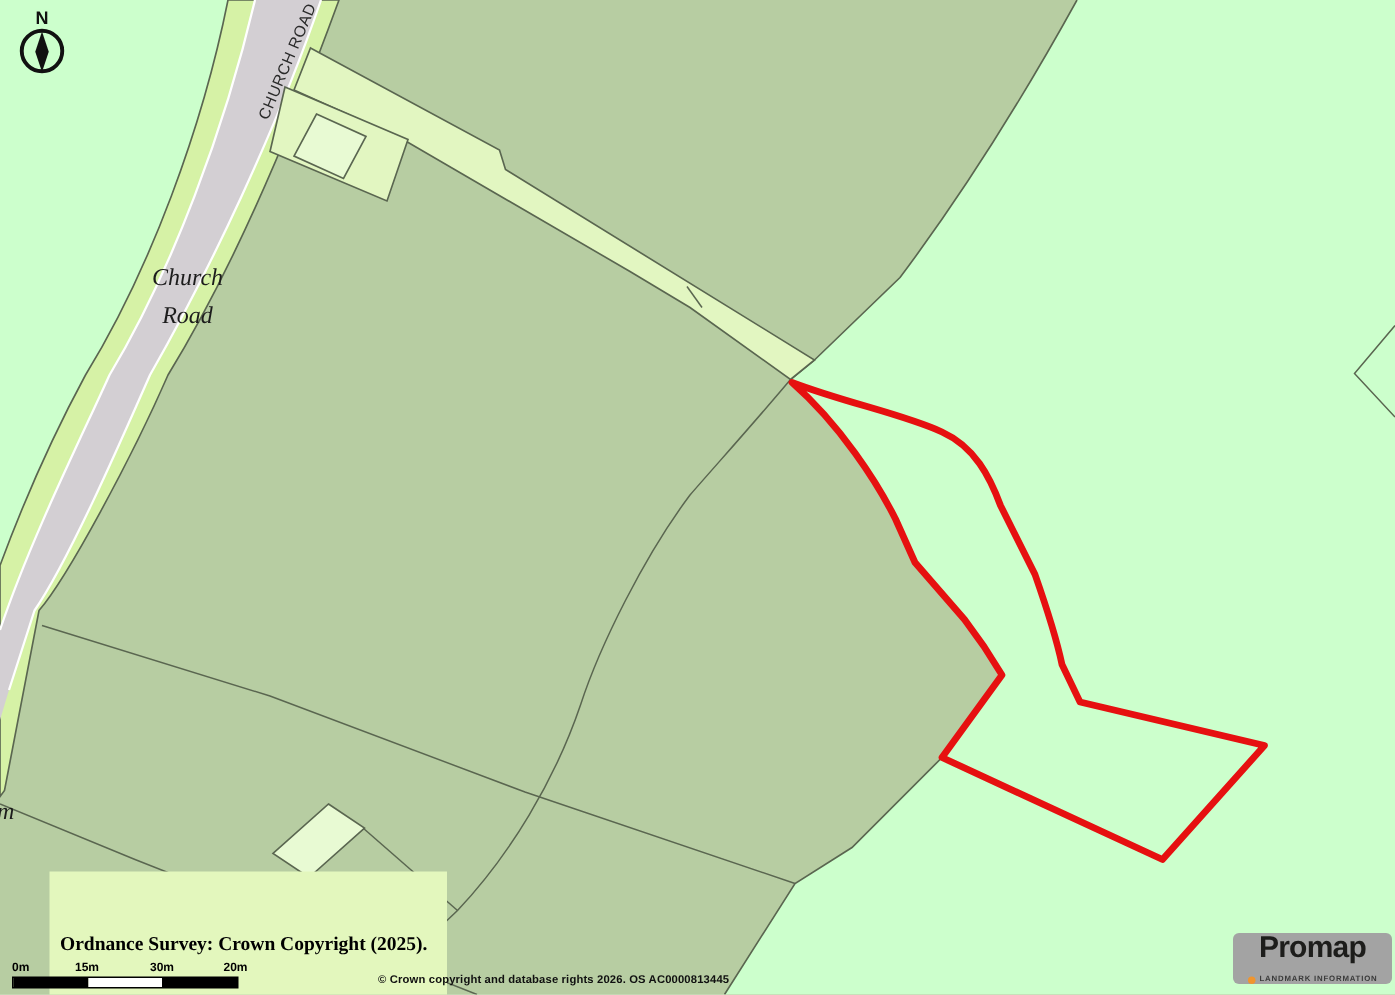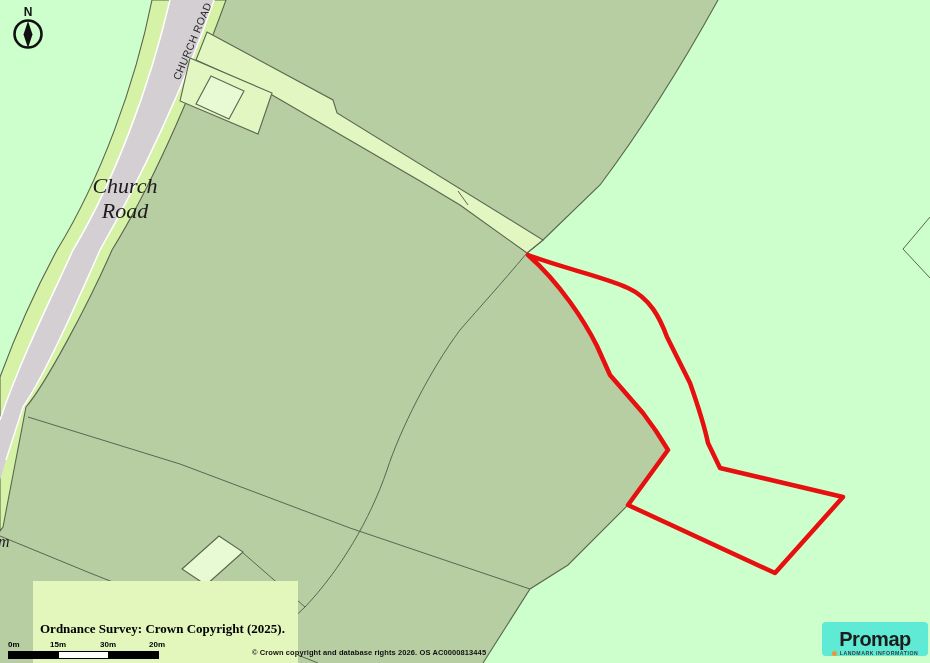--- a/index.html
+++ b/index.html
@@ -4,21 +4,21 @@
 <style>
   html,body{margin:0;padding:0;}
   body{width:930px;height:663px;overflow:hidden;font-family:"Liberation Sans",sans-serif;}
   #stage{position:relative;width:930px;height:663px;background:#b7cda2;overflow:hidden;}
   #map-svg{position:absolute;left:0;top:0;width:930px;height:663px;display:block;}
 
   .maplabel{position:absolute;color:#1c1c1c;pointer-events:none;}
   #road-along-label{left:192px;top:41px;transform:translate(-50%,-50%) rotate(-67deg);
     font-size:10.5px;letter-spacing:.4px;color:#2a2a2a;white-space:nowrap;}
   #church-road-label{left:125px;top:198px;transform:translate(-50%,-50%);
-    font-family:"Liberation Serif",serif;font-style:italic;font-size:22px;
+    font-family:"Liberation Serif",serif;font-style:italic;font-size:16px;
     text-align:center;line-height:25px;white-space:nowrap;}
   #edge-partial-label{left:-2px;top:533px;font-family:"Liberation Serif",serif;
     font-style:italic;font-size:16px;}
 
   #compass{position:absolute;left:5px;top:3px;width:46px;height:56px;}
 
   #copyright-box{position:absolute;left:33px;top:581px;width:265px;box-sizing:border-box;
     background:#e3f7bd;padding:5px 7px 6px 7px;font-family:"Liberation Serif",serif;
     font-weight:bold;font-size:13px;line-height:17px;color:#000;white-space:pre-wrap;}
 
@@ -30,22 +30,22 @@
   #tick-3{left:157px;transform:translateX(-50%);}
   #scalebar .bar{position:absolute;left:8px;top:13px;width:149px;height:6px;
     border:1px solid #000;display:flex;}
   #scalebar .seg{flex:1 1 0;}
   .seg.dark{background:#000;} .seg.light{background:#fff;}
 
   #footer-attribution{position:absolute;left:252px;top:648px;font-size:7.5px;
     font-weight:bold;color:#101010;letter-spacing:.1px;}
 
   #promap-logo{position:absolute;left:822px;top:622px;width:106px;height:34px;
-    background:#5eead4;border-radius:4px;display:flex;flex-direction:column;
-    align-items:center;justify-content:flex-end;}
+    background:#a3a3a3;border-radius:4px;display:flex;flex-direction:column;
+    align-items:center;justify-content:space-between;}
   #promap-brand{font-size:20px;font-weight:bold;letter-spacing:-.5px;color:#1d1d1b;line-height:20px;}
   #promap-sub{display:flex;align-items:center;gap:3px;margin-top:1px;}
   #promap-dot{width:5px;height:5px;border-radius:50%;background:#f0952e;}
   #promap-tagline{font-size:5.2px;font-weight:bold;letter-spacing:.55px;color:#3a3a3a;}
 </style>
 </head>
 <body>
 
 <div id="stage">
 

